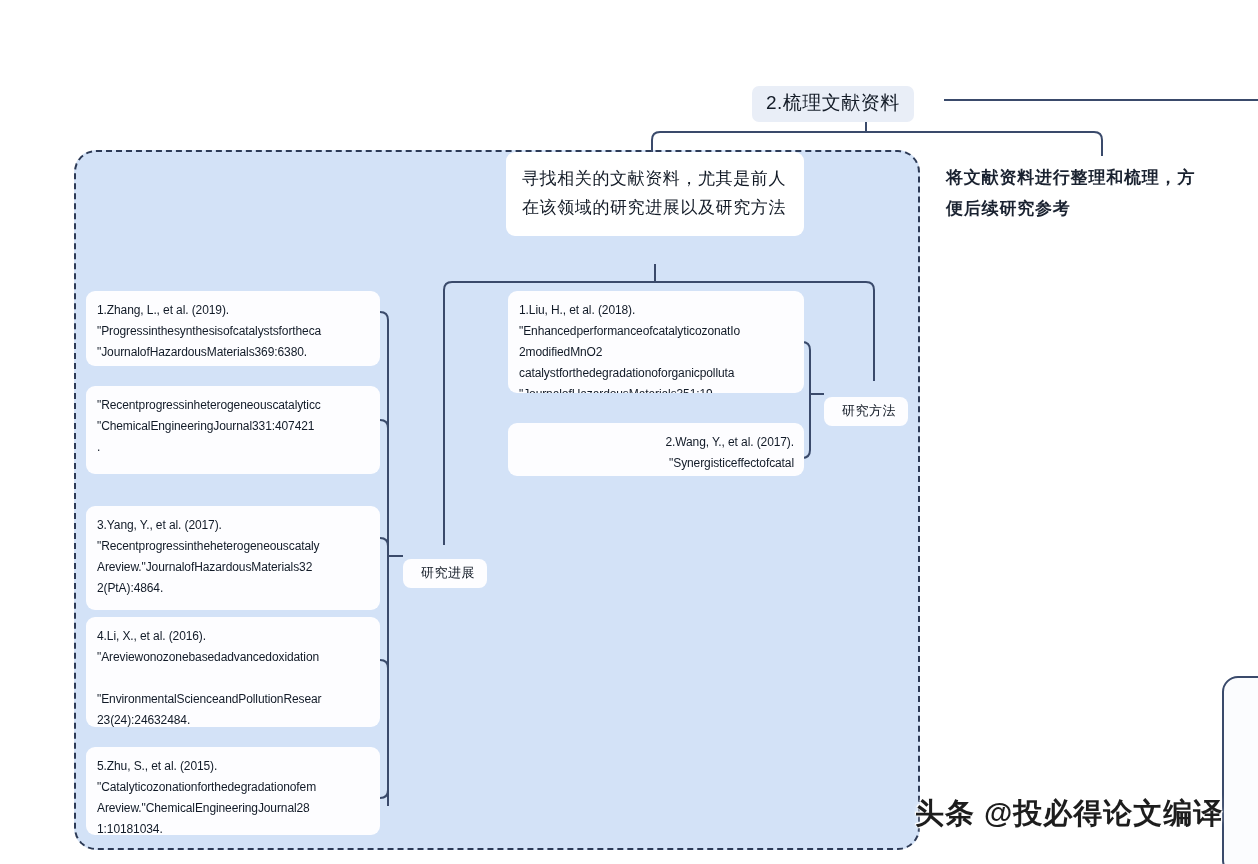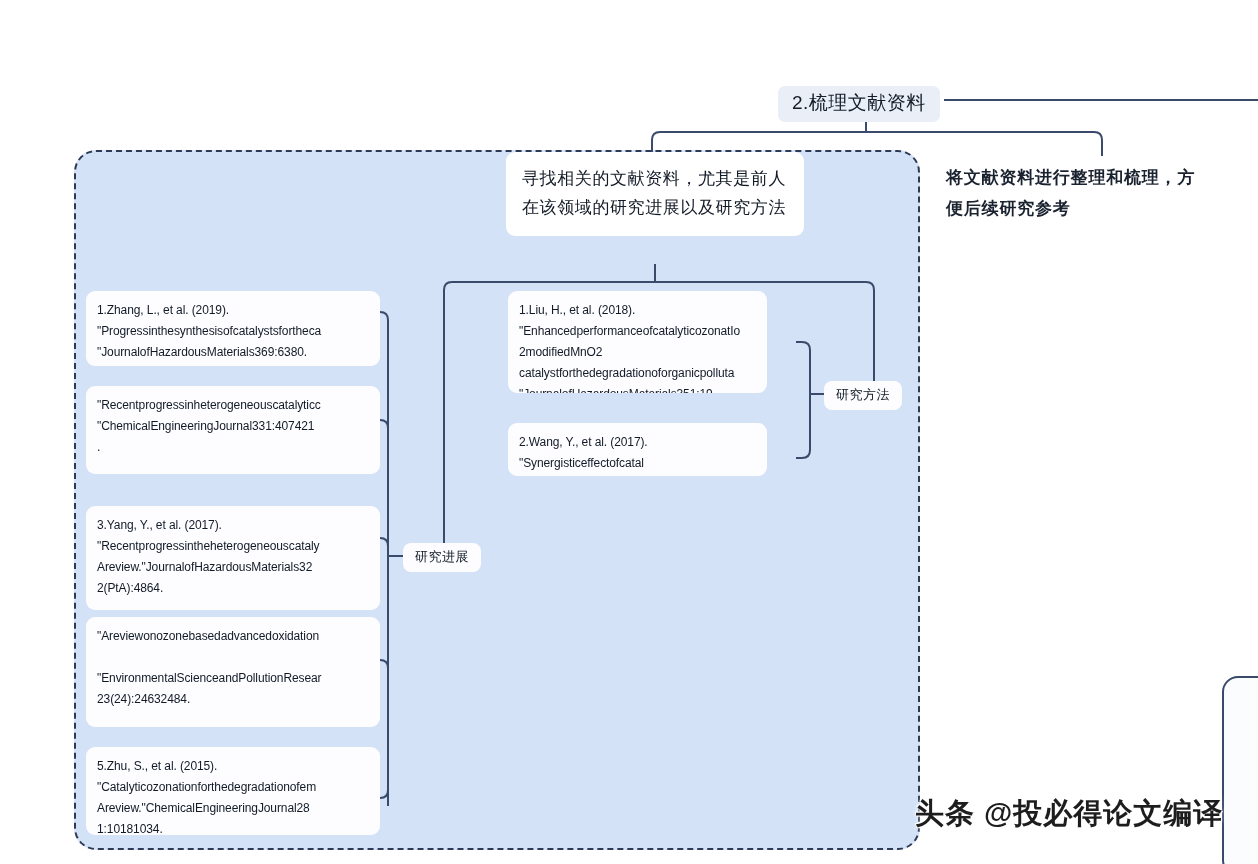--- a/index.html
+++ b/index.html
@@ -37,21 +37,21 @@
     background:#fbfcfe;
     border:2px solid #3a4a6b;
     border-radius:16px;
     box-sizing:border-box;
     z-index:1;
   }
 
   
   .title-pill{
     position:absolute;
-    left:778px;top:86px;
+    left:752px;top:86px;
     padding:5px 14px 7px 14px;
     background:#e9eef7;
     border-radius:7px;
     font-size:19px;
     line-height:24px;
     letter-spacing:.5px;
     color:#141c28;
     z-index:5;
     white-space:nowrap;
   }
@@ -104,36 +104,37 @@
 
   
   .lc{left:86px;width:294px;}
   .lc1{top:291px;height:75px;}
   .lc2{top:386px;height:88px;}
   .lc3{top:506px;height:104px;}
   .lc4{top:617px;height:110px;}
   .lc5{top:747px;height:88px;}
 
   
-  .mc{left:508px;width:259px;}
+  .mc{left:508px;width:296px;}
   .mc1{top:291px;height:102px;}
-  .mc2{top:423px;height:53px;}
+  .mc2{top:423px;height:53px;text-align:right;}
 
   
   .label-pill{
     position:absolute;
     background:#fdfdff;
     border-radius:8px;
-    padding:5px 12px 6px 12px;
+    padding:5px 12px 6px 18px;
     font-size:13px;
     line-height:18px;
     letter-spacing:.5px;
     color:#121a26;
     z-index:5;
     white-space:nowrap;
+    margin-top:16px;
   }
   .lp-method{left:824px;top:381px;}
   .lp-progress{left:403px;top:543px;}
 
   
   .watermark{
     position:absolute;
     left:895px;top:795px;
     font-size:29px;
     line-height:36px;
@@ -211,20 +212,21 @@
     <span class="ln">"ChemicalEngineeringJournal331:407421</span>
     <span class="ln">.</span>
   </div>
   <div class="cite-card lc lc3">
     <span class="ln">3.Yang, Y., et al. (2017).</span>
     <span class="ln">"Recentprogressintheheterogeneouscataly</span>
     <span class="ln">Areview."JournalofHazardousMaterials32</span>
     <span class="ln">2(PtA):4864.</span>
   </div>
   <div class="cite-card lc lc4">
+    <span class="ln">4.Li, X., et al. (2016).</span>
     <span class="ln">"Areviewonozonebasedadvancedoxidation</span>
     <span class="ln">&nbsp;</span>
     <span class="ln">"EnvironmentalScienceandPollutionResear</span>
     <span class="ln">23(24):24632484.</span>
   </div>
   <div class="cite-card lc lc5">
     <span class="ln">5.Zhu, S., et al. (2015).</span>
     <span class="ln">"Catalyticozonationforthedegradationofem</span>
     <span class="ln">Areview."ChemicalEngineeringJournal28</span>
     <span class="ln">1:10181034.</span>

